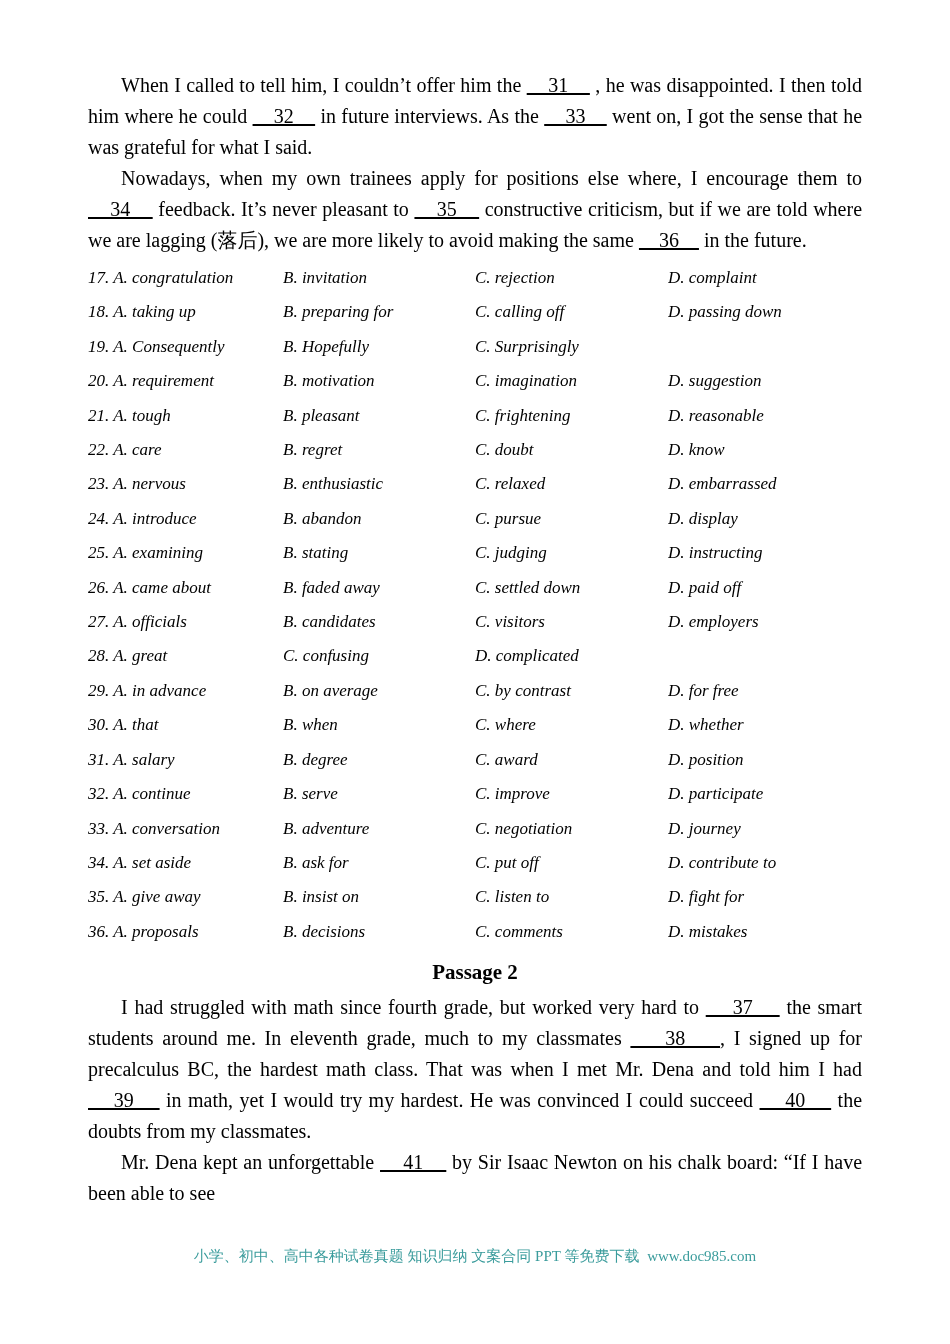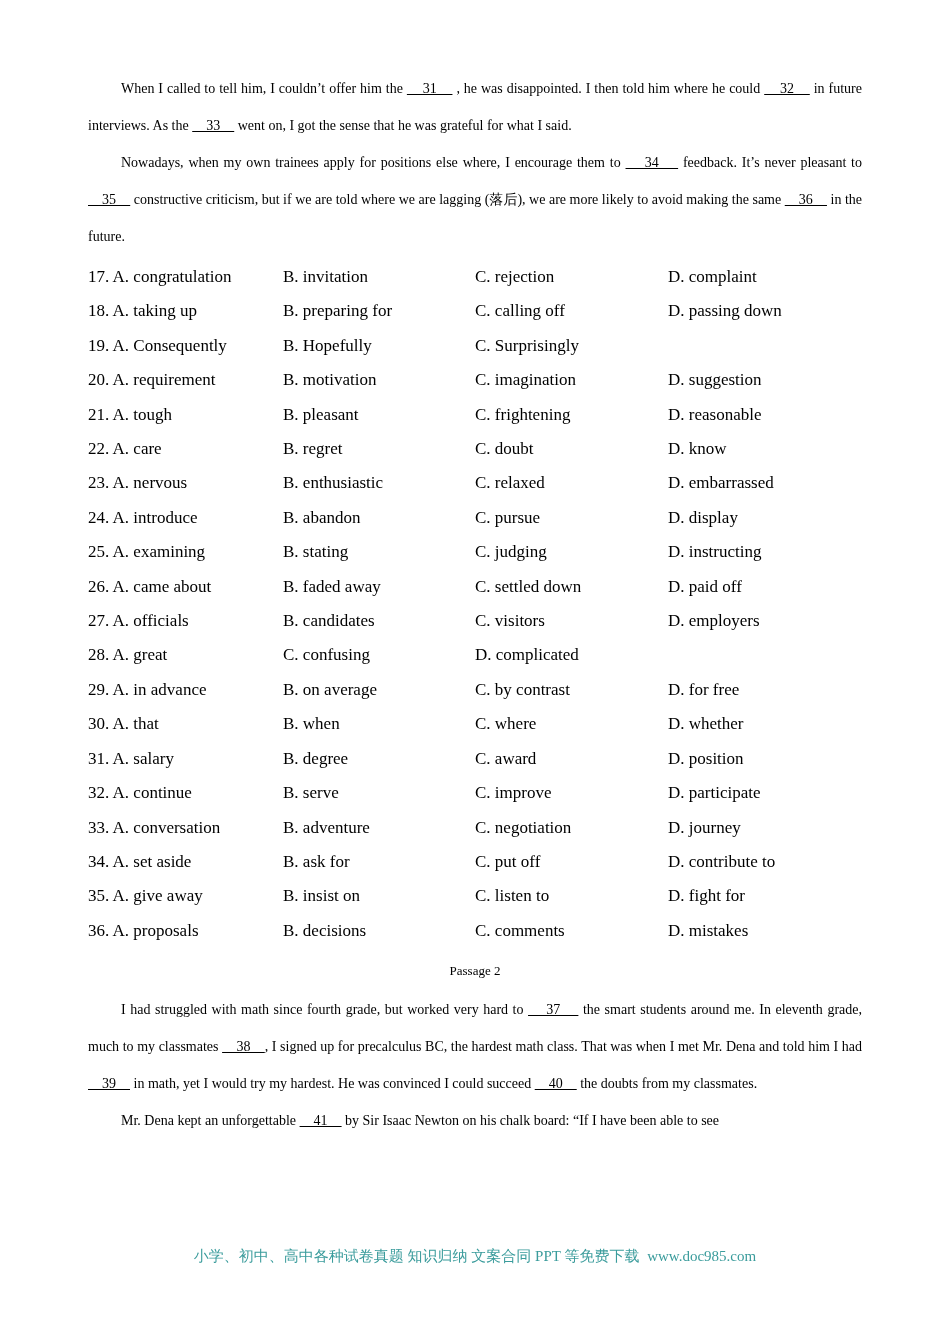--- a/index.html
+++ b/index.html
@@ -10,44 +10,45 @@
     background: #ffffff;
     font-family: "Liberation Serif", "DejaVu Serif", serif;
     color: #000000;
     overflow: hidden;
   }
   .content {
     padding: 70px 88px 0 88px;
   }
   .para {
     margin: 0;
-    font-size: 14px;
-    line-height: 37px;
+    font-size: 20px;
+    line-height: 31px;
     text-align: justify;
     text-indent: 33px;
   }
   .blank {
     text-decoration: underline;
     white-space: pre;
   }
   .q-table {
     margin-top: 5px;
     margin-bottom: 2px;
   }
   .q-row {
     display: grid;
     grid-template-columns: 195px 192px 193px 1fr;
     font-size: 17px;
     line-height: 34.4px;
+    font-style: italic;
   }
   .q-row span { white-space: nowrap; overflow: hidden; }
   .passage-heading {
     margin: 0;
-    font-size: 13px;
-    font-weight: normal;
+    font-size: 21px;
+    font-weight: bold;
     text-align: center;
     line-height: 38px;
     padding-top: 2px;
     padding-bottom: 1px;
   }
   .footer {
     position: absolute;
     left: 0;
     bottom: 78px;
     width: 100%;

